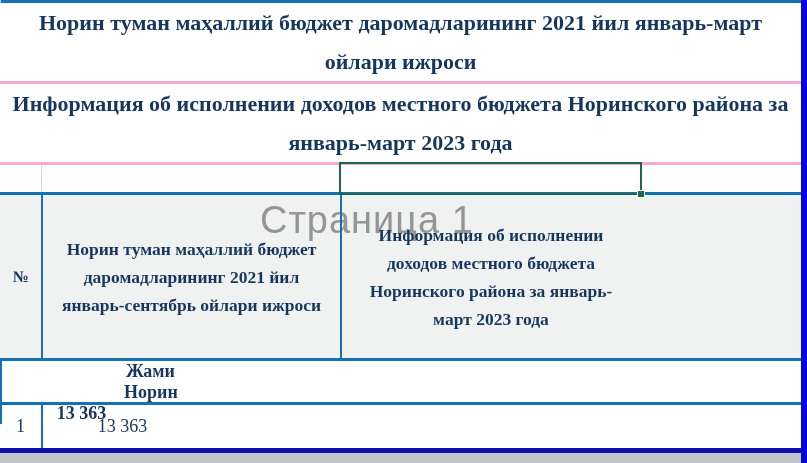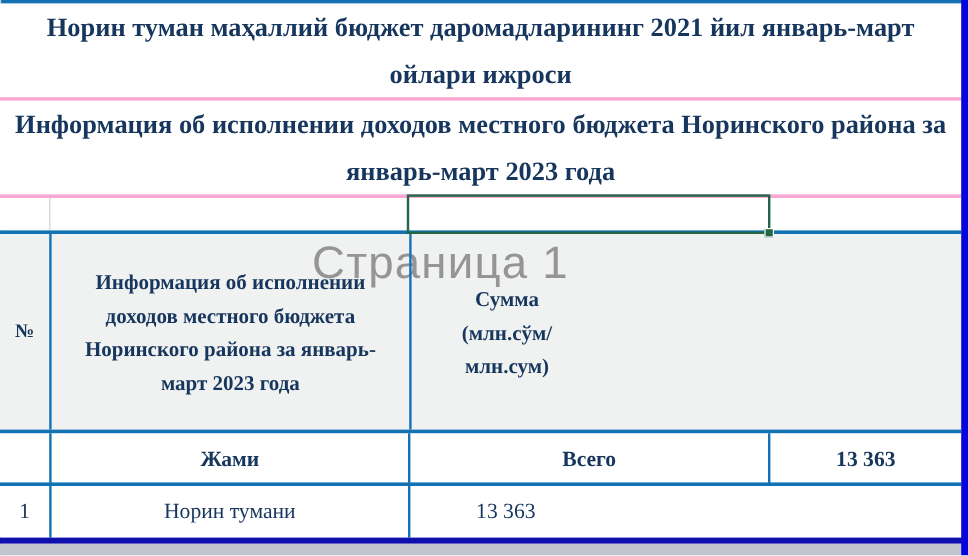--- a/index.html
+++ b/index.html
@@ -49,21 +49,21 @@
 
   
   .hline { position: absolute; left: 0; width: 801px; background: #1272b4; z-index: 2; }
   .hline-a { top: 192px; height: 3px; }
   .hline-b { top: 358px; height: 3px; }
   .hline-c { top: 402px; height: 3px; }
 
   
   .trow { position: absolute; left: 0; width: 801px; display: flex; }
   .header-row { top: 195px; height: 163px; background: #f0f1f1; }
-  .total-row  { top: 361px; height: 43px; background: #ffffff; font-weight: bold; }
+  .total-row  { top: 361px; height: 43px; background: #ffffff; font-weight: bold; flex-direction: column; }
   .data-row   { top: 405px; height: 43px; background: #ffffff; }
 
   .cell {
     display: flex; align-items: center; justify-content: center;
     text-align: center; position: relative; z-index: 3;
     font-size: 18px;
   }
   .cell + .cell { border-left: 2px solid #1272b4; }
   .c-num { width: 41px; }
   .c-uz  { width: 299px; }
@@ -104,38 +104,37 @@
   <div class="selection-box">
     <div class="selection-handle"></div>
   </div>
 
   <div class="watermark">Страница 1</div>
 
   <div class="hline hline-a"></div>
 
   <div class="trow header-row">
     <div class="cell c-num">№</div>
+    <div class="cell c-uz">Норин туман маҳаллий бюджет даромадларининг 2021 йил январь-сентябрь ойлари ижроси</div>
     <div class="cell c-ru">Информация об исполнении доходов местного бюджета Норинского района за январь-март 2023 года</div>
-    <div class="cell c-sum">Сумма (млн.сўм/ млн.сум)</div>
   </div>
 
   <div class="hline hline-b"></div>
 
   <div class="trow total-row">
     <div class="cell c-num"></div>
     <div class="cell c-uz">Жами</div>
-    <div class="cell c-ru">Всего</div>
+    <div class="cell c-ru">Норин</div>
     <div class="cell c-sum">13 363</div>
   </div>
 
   <div class="hline hline-c"></div>
 
   <div class="trow data-row">
     <div class="cell c-num">1</div>
-    <div class="cell c-uz">Норин тумани</div>
     <div class="cell c-sum">13 363</div>
   </div>
 
   <div class="bottom-border"></div>
   <div class="bottom-strip"></div>
   <div class="right-border"></div>
 
 </div>
 
 </body></html>

